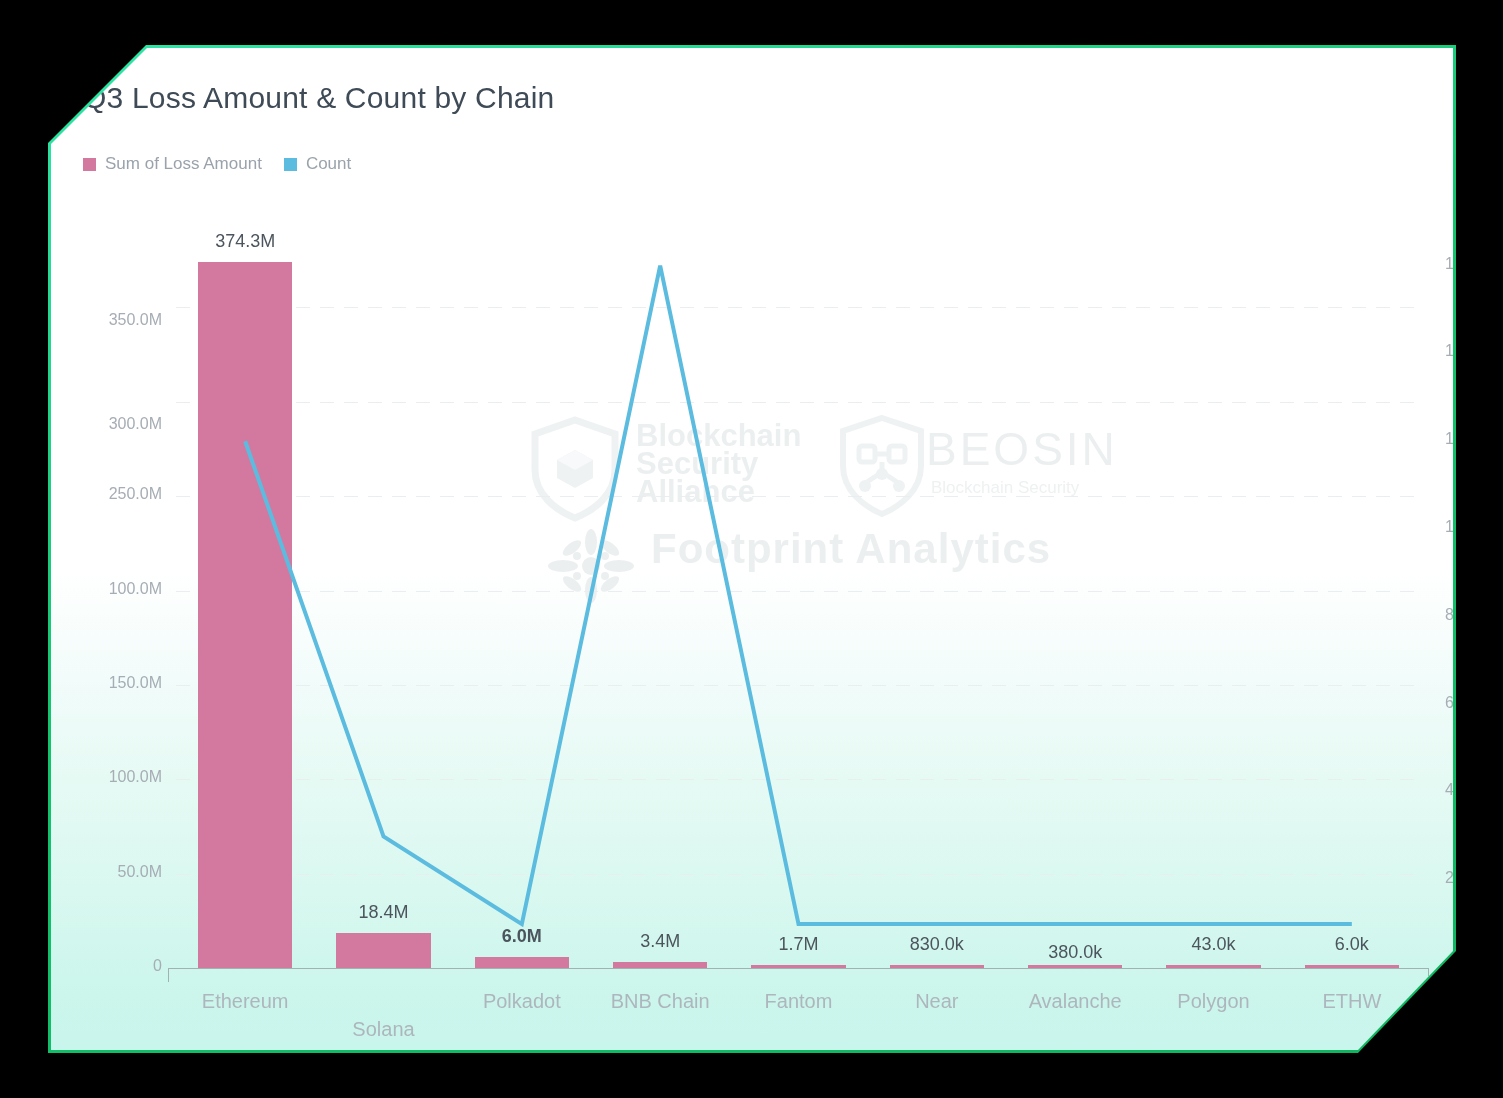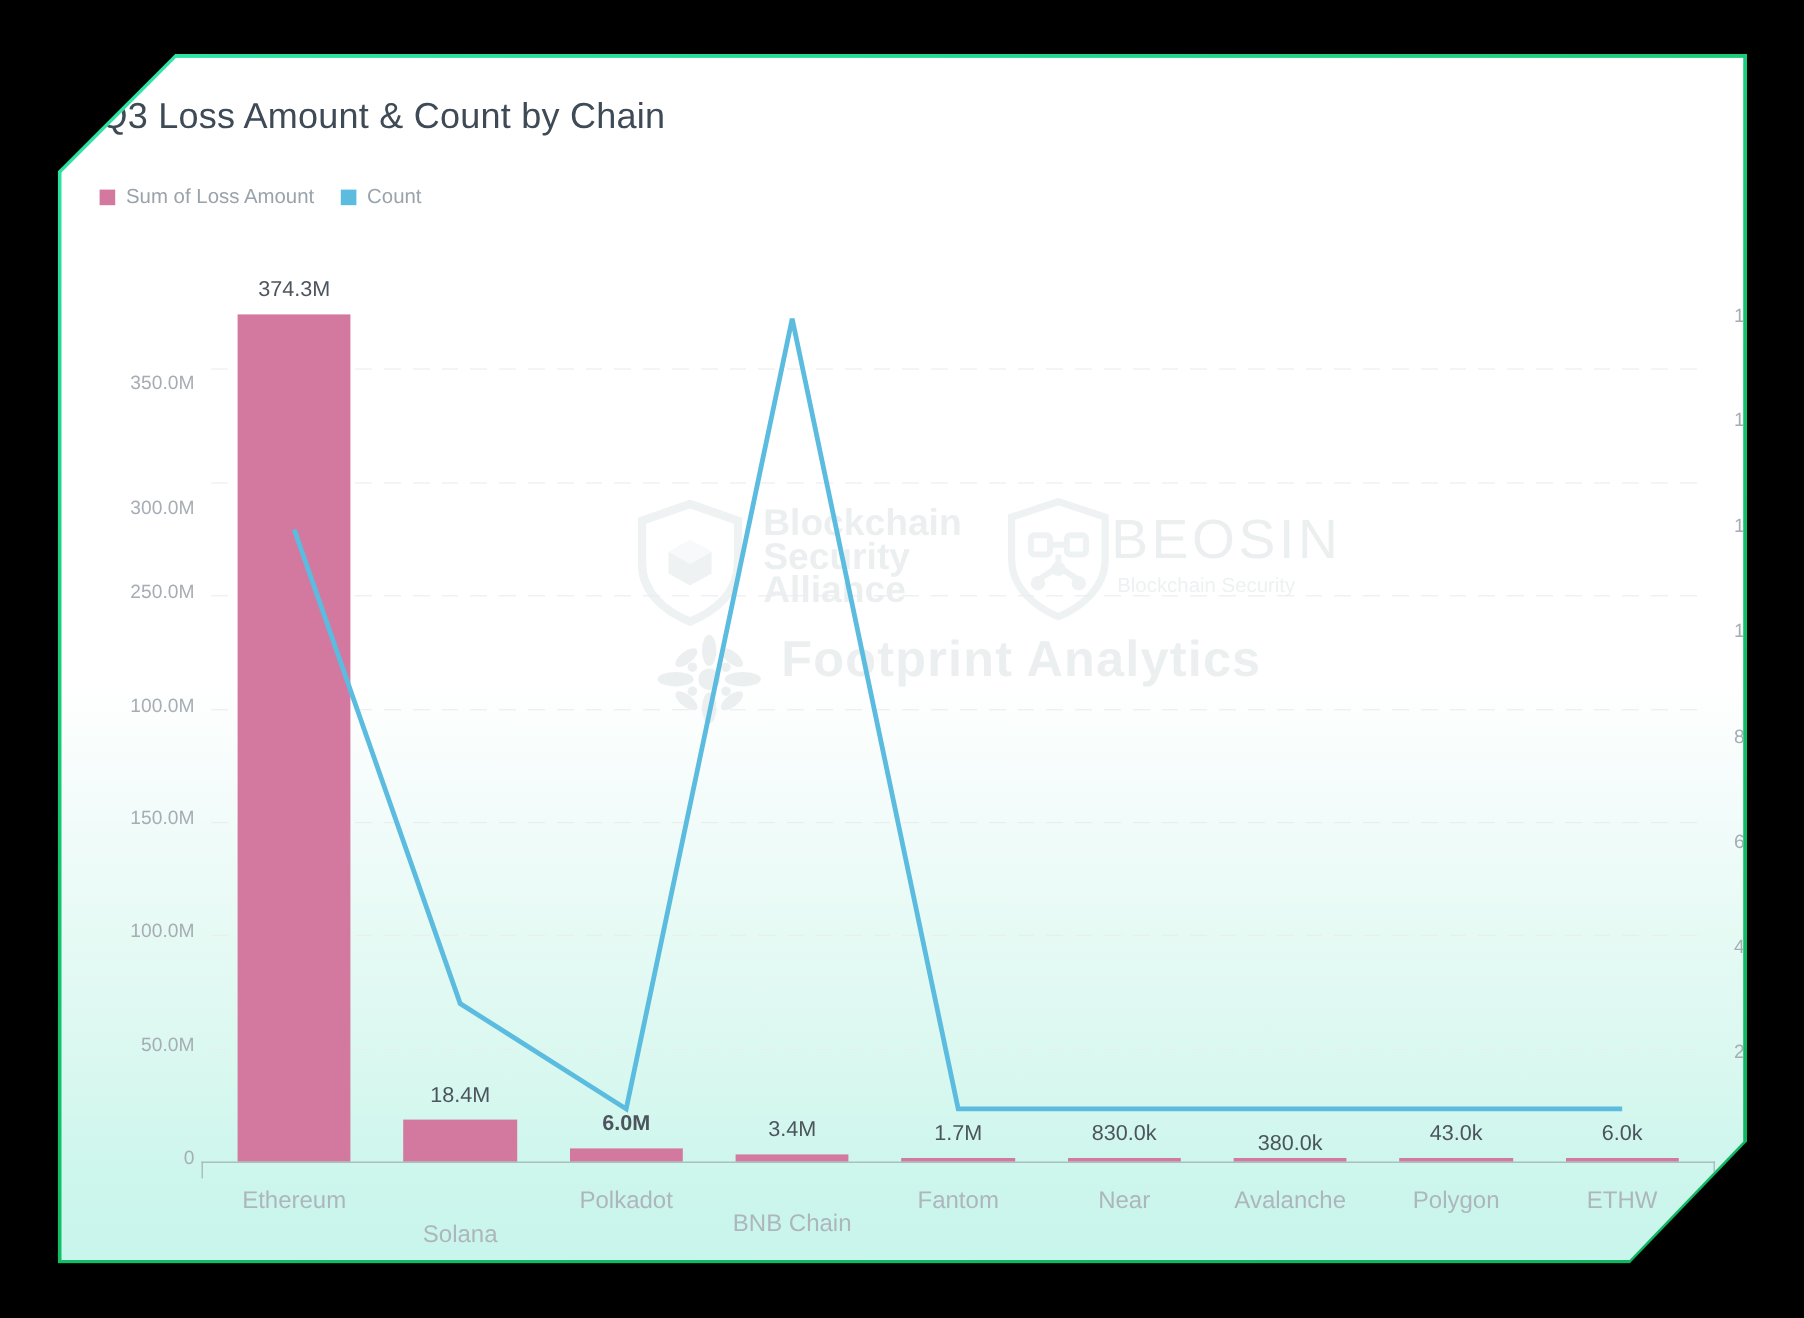--- a/index.html
+++ b/index.html
@@ -209,21 +209,21 @@
             <div class="bar-label" style="left: 69.1667px; top: 17.5087px;">374.3M</div>
             <div class="cat-label" style="left: 69.1667px; top: 777px;">Ethereum</div>
             <div class="bar" style="left: 160.467px; width: 94.0667px; height: 34.73px; background: rgb(211, 121, 159);"></div>
             <div class="bar-label" style="left: 207.5px; top: 689.27px;">18.4M</div>
             <div class="cat-label" style="left: 207.5px; top: 777px; margin-top: 28px;">Solana</div>
             <div class="bar" style="left: 298.8px; width: 94.0667px; height: 11.325px; background: rgb(211, 121, 159);"></div>
             <div class="bar-label" style="left: 345.833px; top: 712.675px; font-weight: bold;">6.0M</div>
             <div class="cat-label" style="left: 345.833px; top: 777px;">Polkadot</div>
             <div class="bar" style="left: 437.133px; width: 94.0667px; height: 6.4175px; background: rgb(211, 121, 159);"></div>
             <div class="bar-label" style="left: 484.167px; top: 717.582px;">3.4M</div>
-            <div class="cat-label" style="left: 484.167px; top: 796px;">BNB Chain</div>
+            <div class="cat-label" style="left: 484.167px; top: 777px;">BNB Chain</div>
             <div class="bar" style="left: 575.467px; width: 94.0667px; height: 3.20875px; background: rgb(211, 121, 159);"></div>
             <div class="bar-label" style="left: 622.5px; top: 720.791px;">1.7M</div>
             <div class="cat-label" style="left: 622.5px; top: 777px;">Fantom</div>
             <div class="bar" style="left: 713.8px; width: 94.0667px; height: 3px; background: rgb(211, 121, 159);"></div>
             <div class="bar-label" style="left: 760.833px; top: 721px;">830.0k</div>
             <div class="cat-label" style="left: 760.833px; top: 777px;">Near</div>
             <div class="bar" style="left: 852.133px; width: 94.0667px; height: 3px; background: rgb(211, 121, 159);"></div>
             <div class="bar-label" style="left: 899.167px; top: 729px;">380.0k</div>
             <div class="cat-label" style="left: 899.167px; top: 777px;">Avalanche</div>
             <div class="bar" style="left: 990.467px; width: 94.0667px; height: 3px; background: rgb(211, 121, 159);"></div>

